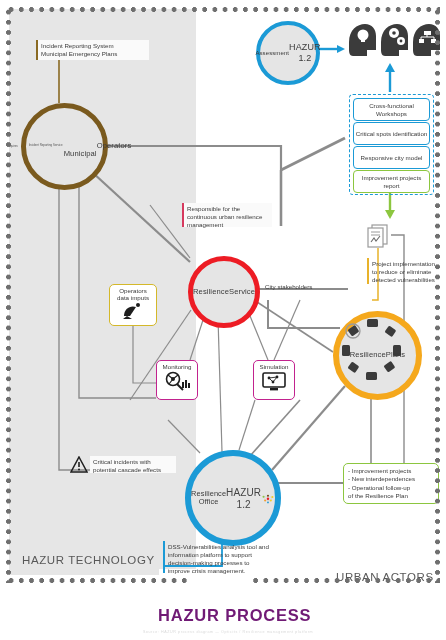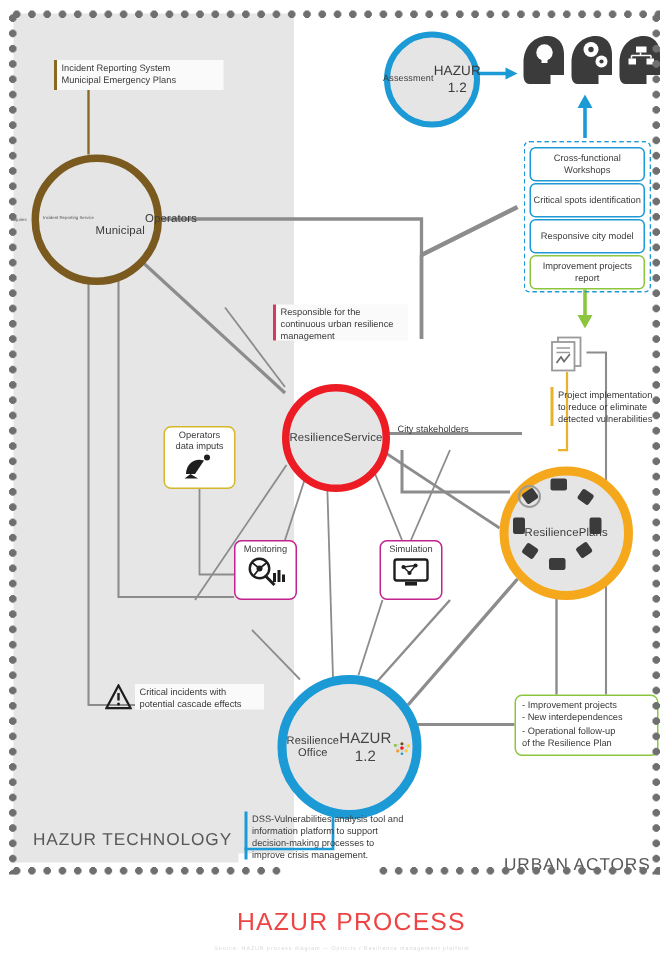--- a/index.html
+++ b/index.html
@@ -70,21 +70,21 @@
   .greenbox{position:absolute;left:343px;top:463px;width:96px;height:41px;background:#fff;
     border:1.6px solid #8cc63f;border-radius:5px;z-index:14;
     font-size:6.2px;color:#3b3b3b;line-height:1.35;padding:3px 4px;box-sizing:border-box;}
 
   .reporticon{position:absolute;left:365px;top:222px;width:26px;height:26px;z-index:14;}
 
   
   .foot{position:absolute;color:#585858;z-index:20;letter-spacing:.6px;}
   .foot-city{left:22px;top:554px;font-size:11.5px;}
   .foot-urban{left:336px;top:554px;font-size:11.5px;margin-top:17px;}
-  .foot-hazur{left:158px;top:606px;font-size:16.5px;color:#ef4444;letter-spacing:.8px;}
+  .foot-hazur{left:158px;top:606px;font-size:16.5px;color:#701a75;letter-spacing:.8px;font-weight:bold;}
   .foot-cap{left:88px;top:630px;font-size:3.6px;color:#d8d8d8;width:280px;text-align:center;}
 
   .stk-label{position:absolute;left:265px;top:283px;font-size:6.2px;color:#3b3b3b;z-index:16;}
 </style>
 </head>
 <body>
 
 <div id="page">
 
   <div class="graypanel"></div>

